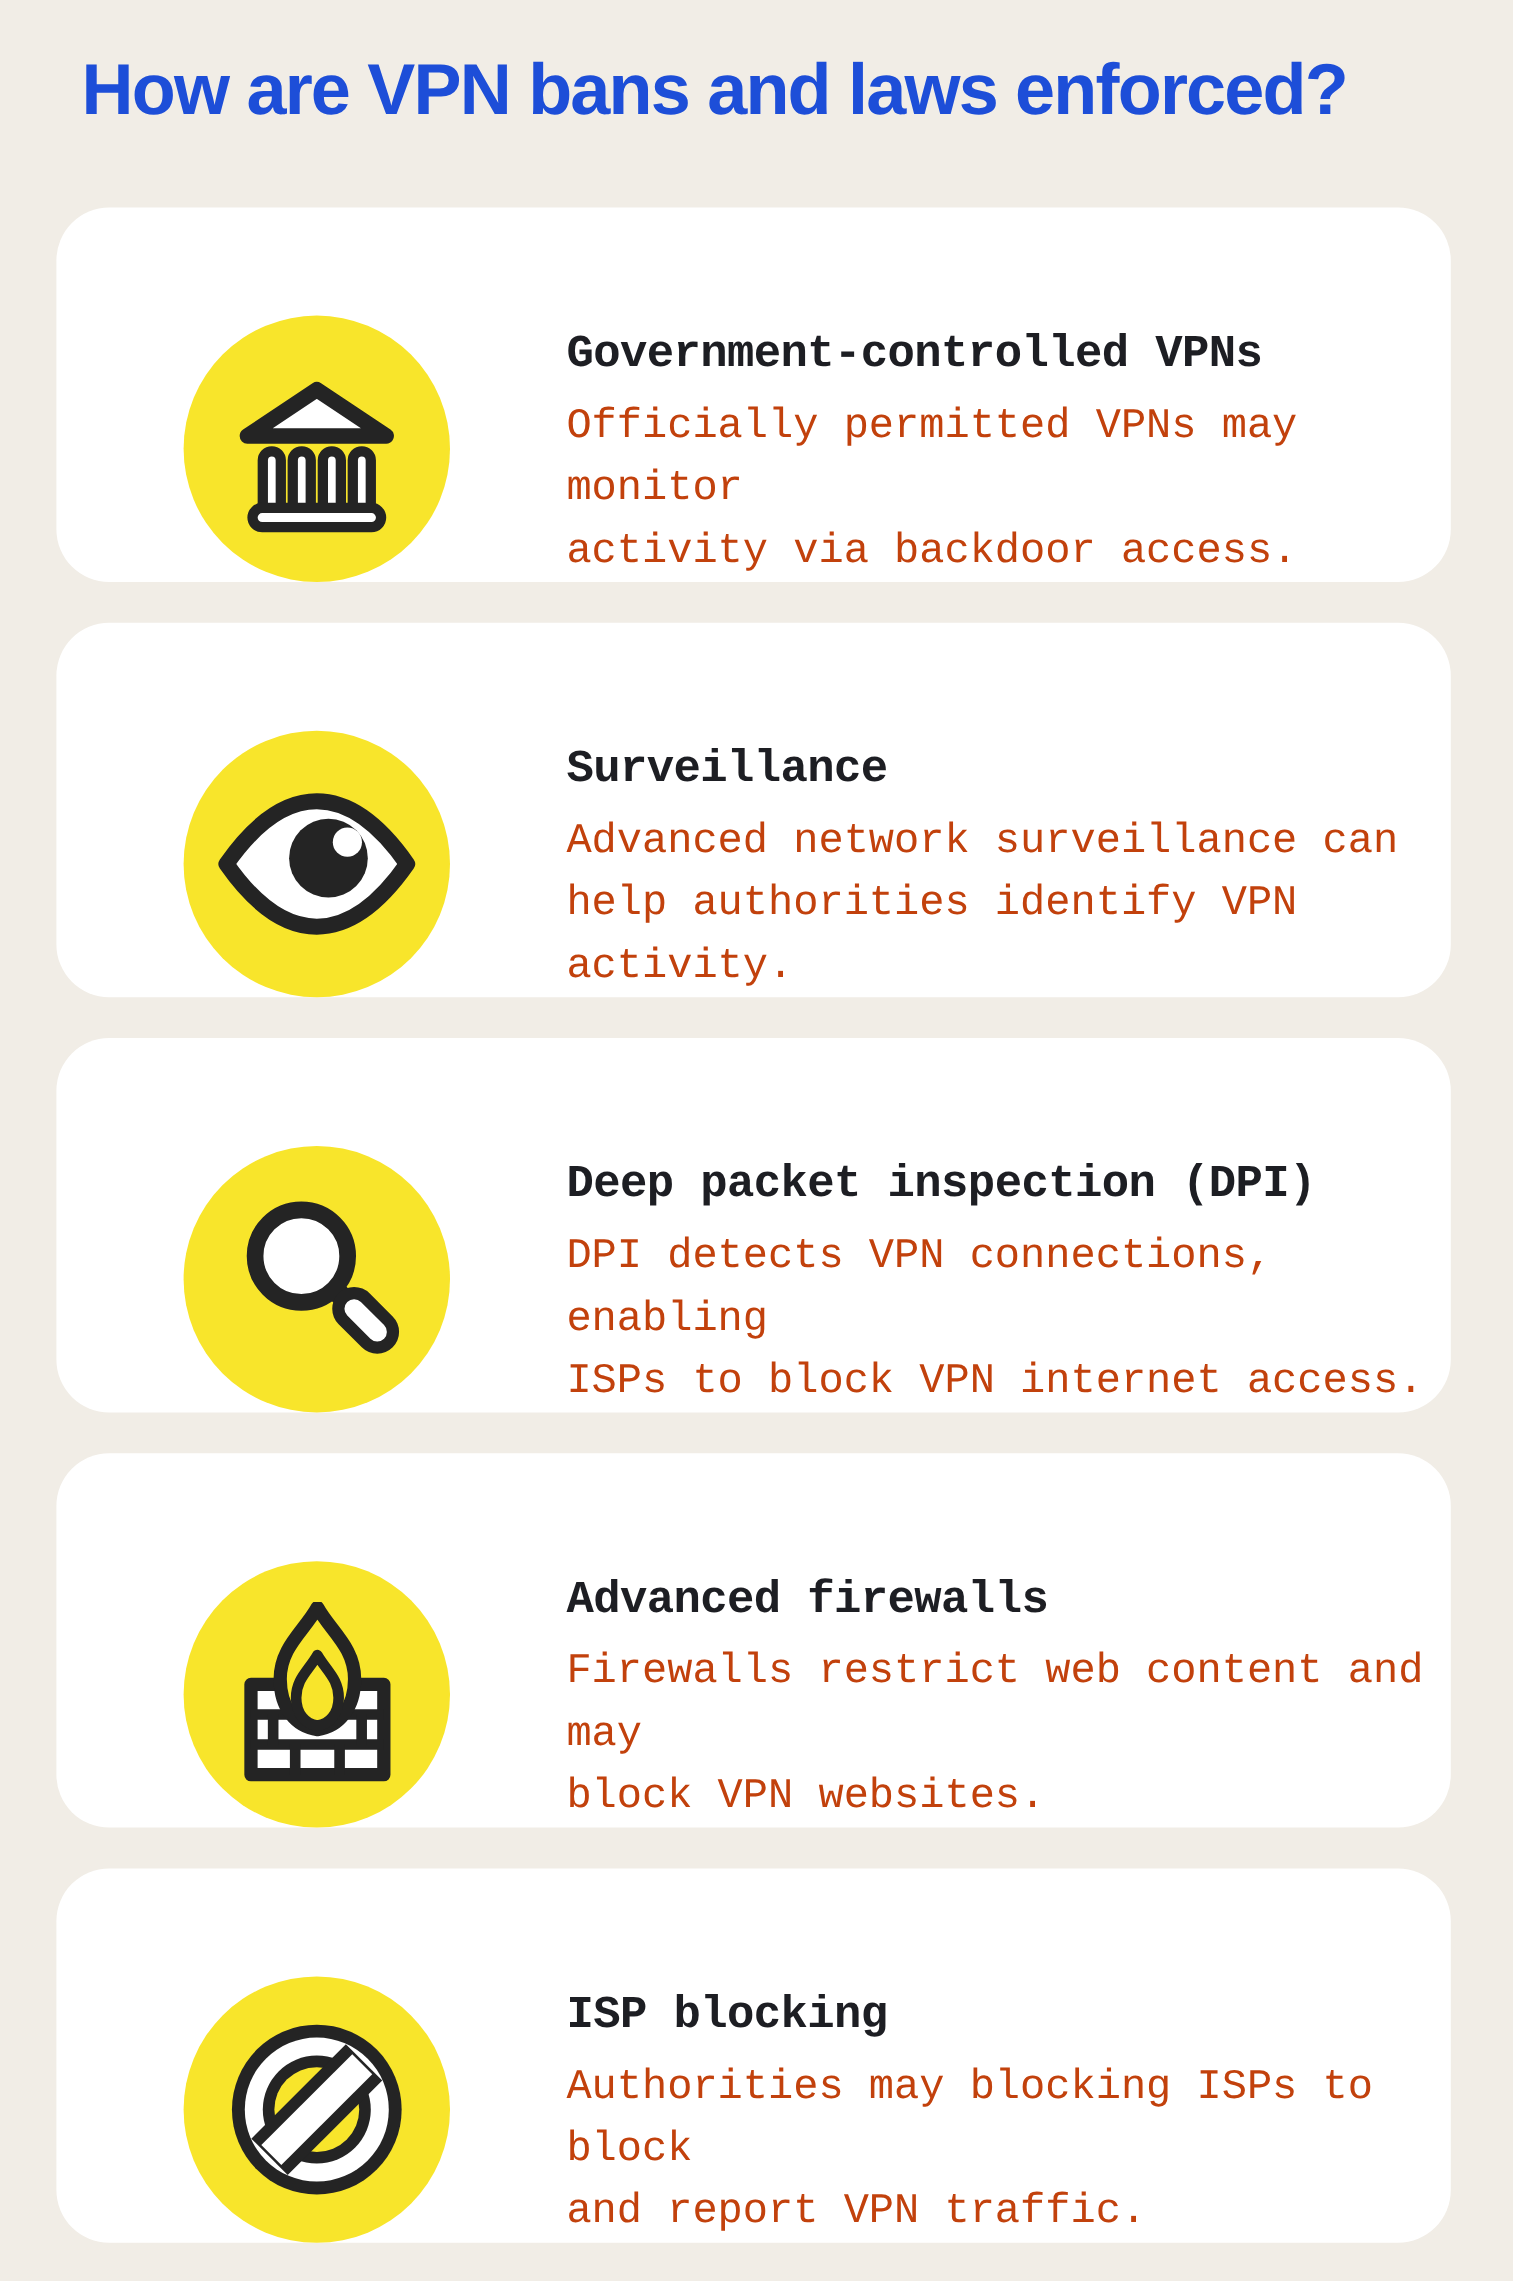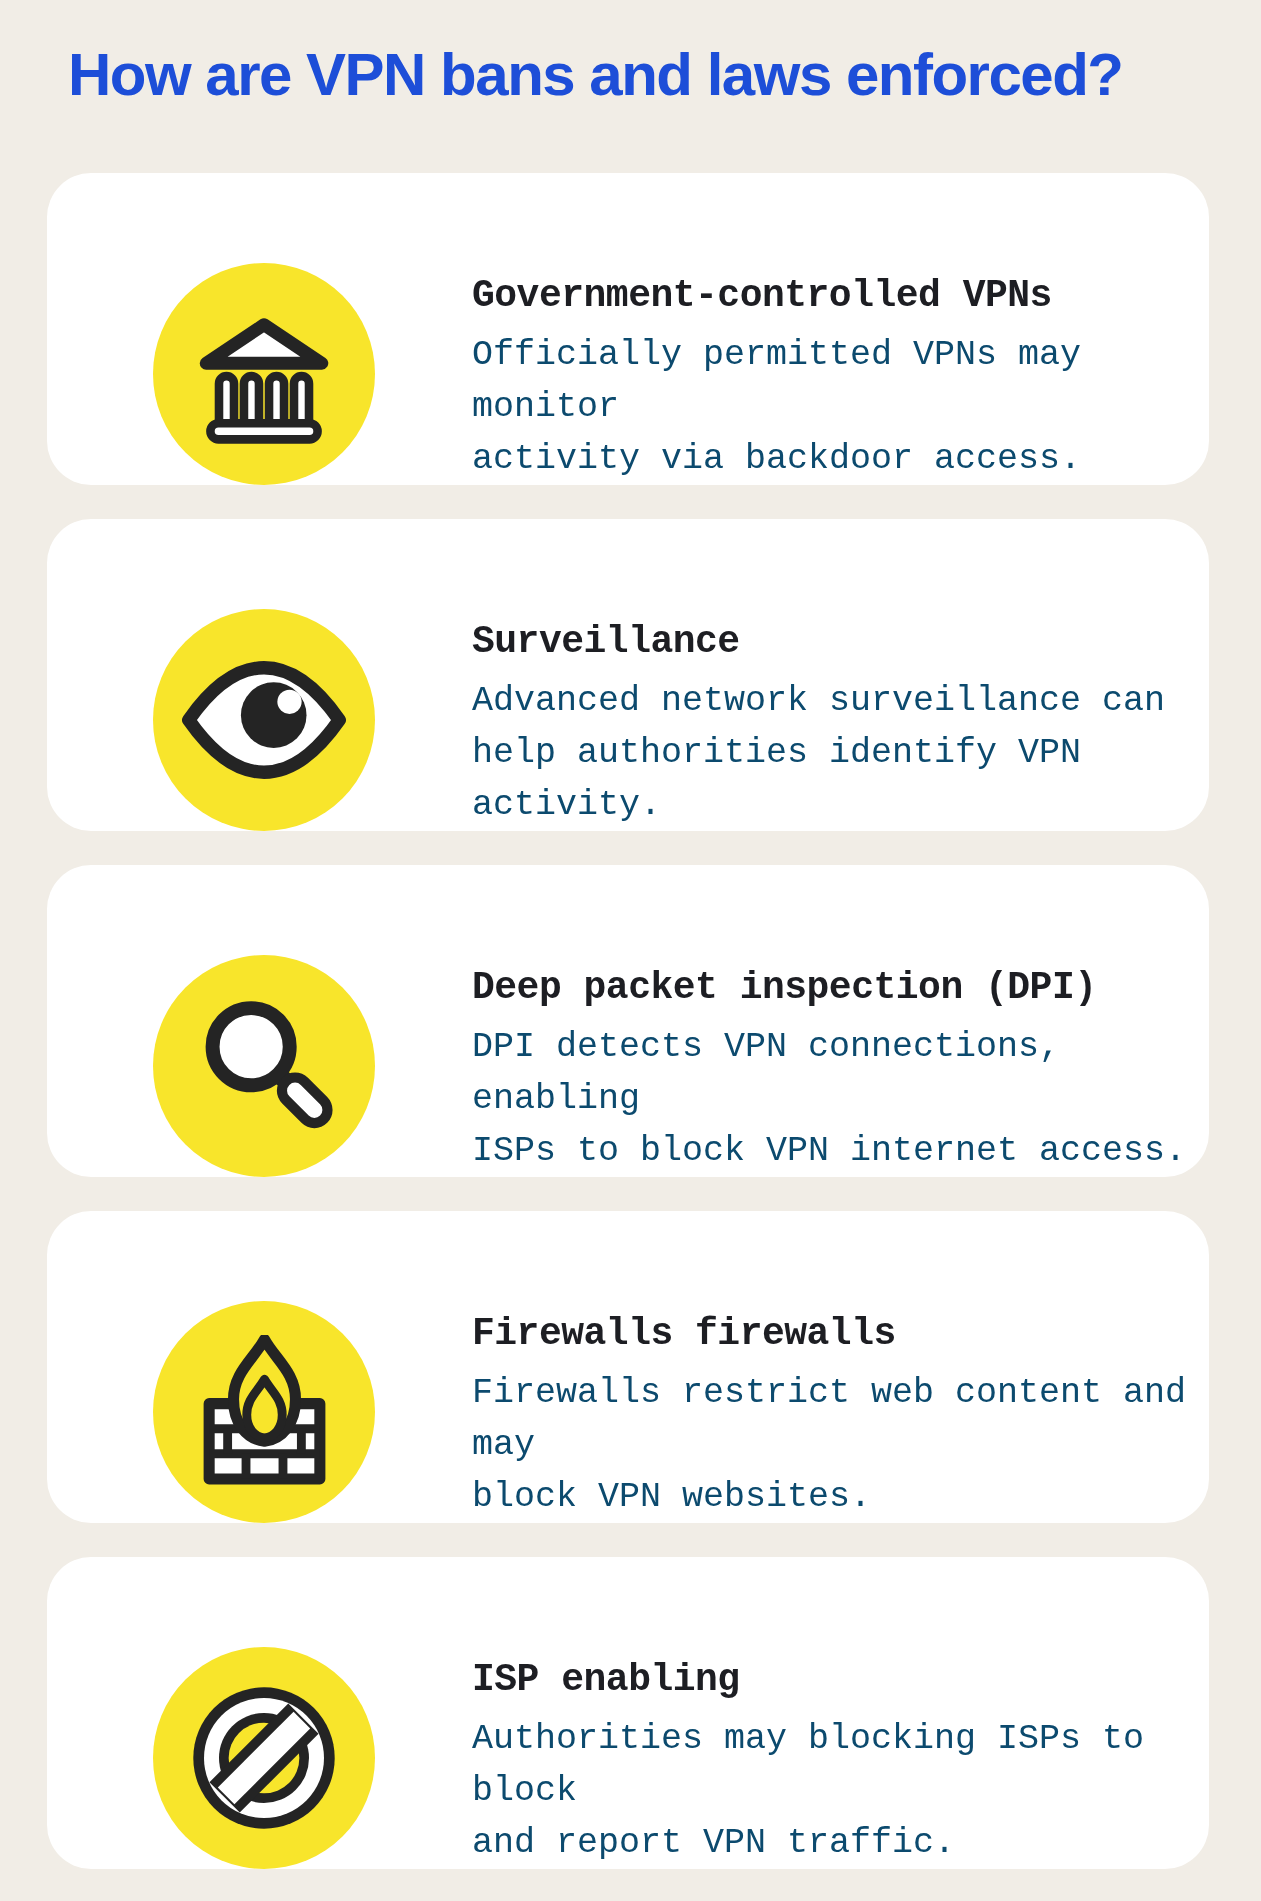--- a/index.html
+++ b/index.html
@@ -55,21 +55,21 @@
     font-size: 38px;
     font-weight: 700;
     letter-spacing: -0.5px;
     color: #1D1E23;
     margin-bottom: 10px;
     line-height: 1.2;
   }
   .card-body {
     font-size: 35px;
     line-height: 52px;
-    color: #0c4a6e;
+    color: #c2410c;
     white-space: pre-line;
   }
   svg { display: block; }
 </style>
 </head>
 <body>
 
 <div class="page">
 
   <h1 class="page-title">How are VPN bans and laws enforced?</h1>
@@ -135,40 +135,40 @@
           <line x1="86.7" y1="62" x2="86.7" y2="84.7" stroke="#242424" stroke-width="8"></line>
           <line x1="36.7" y1="84.7" x2="36.7" y2="107.3" stroke="#242424" stroke-width="8"></line>
           <line x1="103.3" y1="84.7" x2="103.3" y2="107.3" stroke="#242424" stroke-width="8"></line>
           <line x1="53.3" y1="107.3" x2="53.3" y2="130" stroke="#242424" stroke-width="8"></line>
           <line x1="86.7" y1="107.3" x2="86.7" y2="130" stroke="#242424" stroke-width="8"></line>
           <path d="M70 4 C60 22 42 34 42 58 C42 80 54 94 70 96 C86 94 98 80 98 58 C98 34 80 22 70 4 Z" fill="#F8E52B" stroke="#242424" stroke-width="10" stroke-linejoin="round"></path>
           <path d="M70 40 C63 52 54 58 54 72 C54 84 61 92 70 93 C79 92 86 84 86 72 C86 58 77 52 70 40 Z" fill="#F8E52B" stroke="#242424" stroke-width="8" stroke-linejoin="round"></path>
         </svg>
       </div>
       <div class="card-text">
-        <div class="card-title">Firewalls firewalls</div>
+        <div class="card-title">Advanced firewalls</div>
         <div class="card-body">Firewalls restrict web content and may
 block VPN websites.</div>
       </div>
     </div>
 
     <div class="card">
       <div class="icon-circle">
         <svg width="150" height="150" viewBox="0 0 140 140">
           <circle cx="70" cy="70" r="66" fill="#242424"></circle>
           <circle cx="70" cy="70" r="56" fill="#FFFFFF"></circle>
           <circle cx="70" cy="70" r="42" fill="#242424"></circle>
           <circle cx="70" cy="70" r="33" fill="#F8E52B"></circle>
           <g transform="translate(70 70) rotate(-45)">
             <rect x="-52" y="-20" width="104" height="40" fill="#242424"></rect>
             <rect x="-50" y="-11" width="100" height="22" fill="#FFFFFF"></rect>
           </g>
         </svg>
       </div>
       <div class="card-text">
-        <div class="card-title">ISP enabling</div>
+        <div class="card-title">ISP blocking</div>
         <div class="card-body">Authorities may blocking ISPs to block
 and report VPN traffic.</div>
       </div>
     </div>
 
   </div>
 </div>
 
 </body></html>

